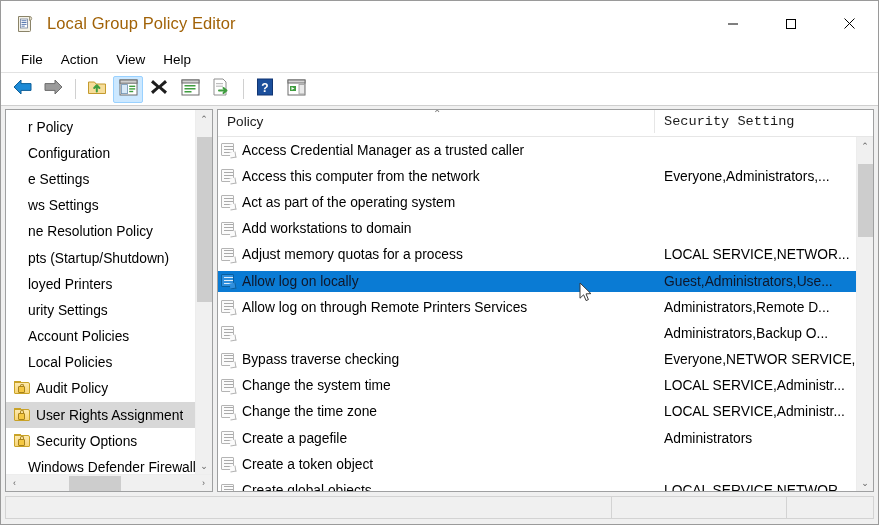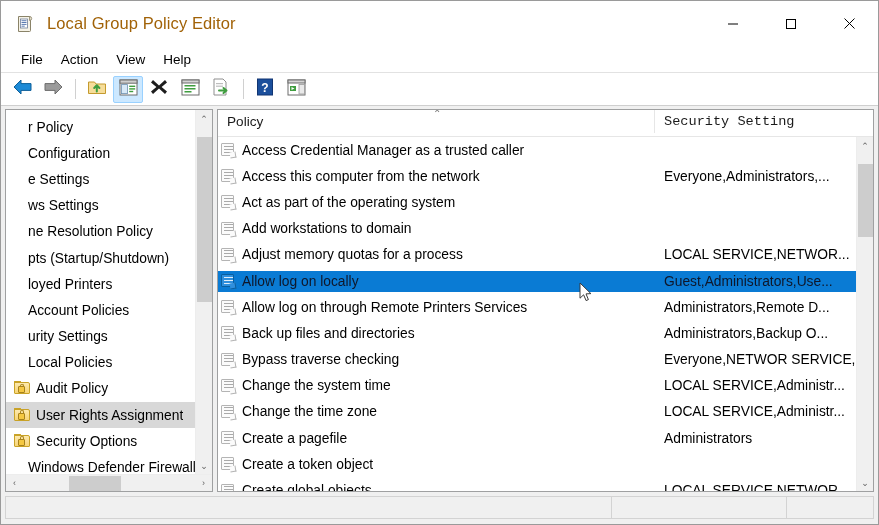--- a/index.html
+++ b/index.html
@@ -500,25 +500,25 @@
             <div class="tree-row">
               <span class="tree-ico"></span>
               <span class="tlabel">pts (Startup/Shutdown)</span>
             </div>
             <div class="tree-row">
               <span class="tree-ico"></span>
               <span class="tlabel">loyed Printers</span>
             </div>
             <div class="tree-row">
               <span class="tree-ico"></span>
+              <span class="tlabel">urity Settings</span>
+            </div>
+            <div class="tree-row">
+              <span class="tree-ico"></span>
               <span class="tlabel">Account Policies</span>
-            </div>
-            <div class="tree-row">
-              <span class="tree-ico"></span>
-              <span class="tlabel">urity Settings</span>
             </div>
             <div class="tree-row">
               <span class="tree-ico"></span>
               <span class="tlabel">Local Policies</span>
             </div>
             <div class="tree-row">
               <span class="tree-indent"></span>
               <span class="tree-ico"><span class="folderlock"><span class="ftab"></span><span class="fback"></span><span class="shackle"></span><span class="lock"></span></span></span>
               <span class="tlabel">Audit Policy</span>
             </div>
@@ -649,21 +649,20 @@
               <div class="rset">
                 <span>Administrators,Remote D...</span>
               </div>
             </div>
             <div class="row">
               <div class="rname">
                 <span class="pol-ico">
                   <span class="doc"></span>
                   <span class="curl"></span>
                 </span>
-                <span>Back up files and directories</span>
               </div>
               <div class="rset">
                 <span>Administrators,Backup O...</span>
               </div>
             </div>
             <div class="row">
               <div class="rname">
                 <span class="pol-ico">
                   <span class="doc"></span>
                   <span class="curl"></span>

